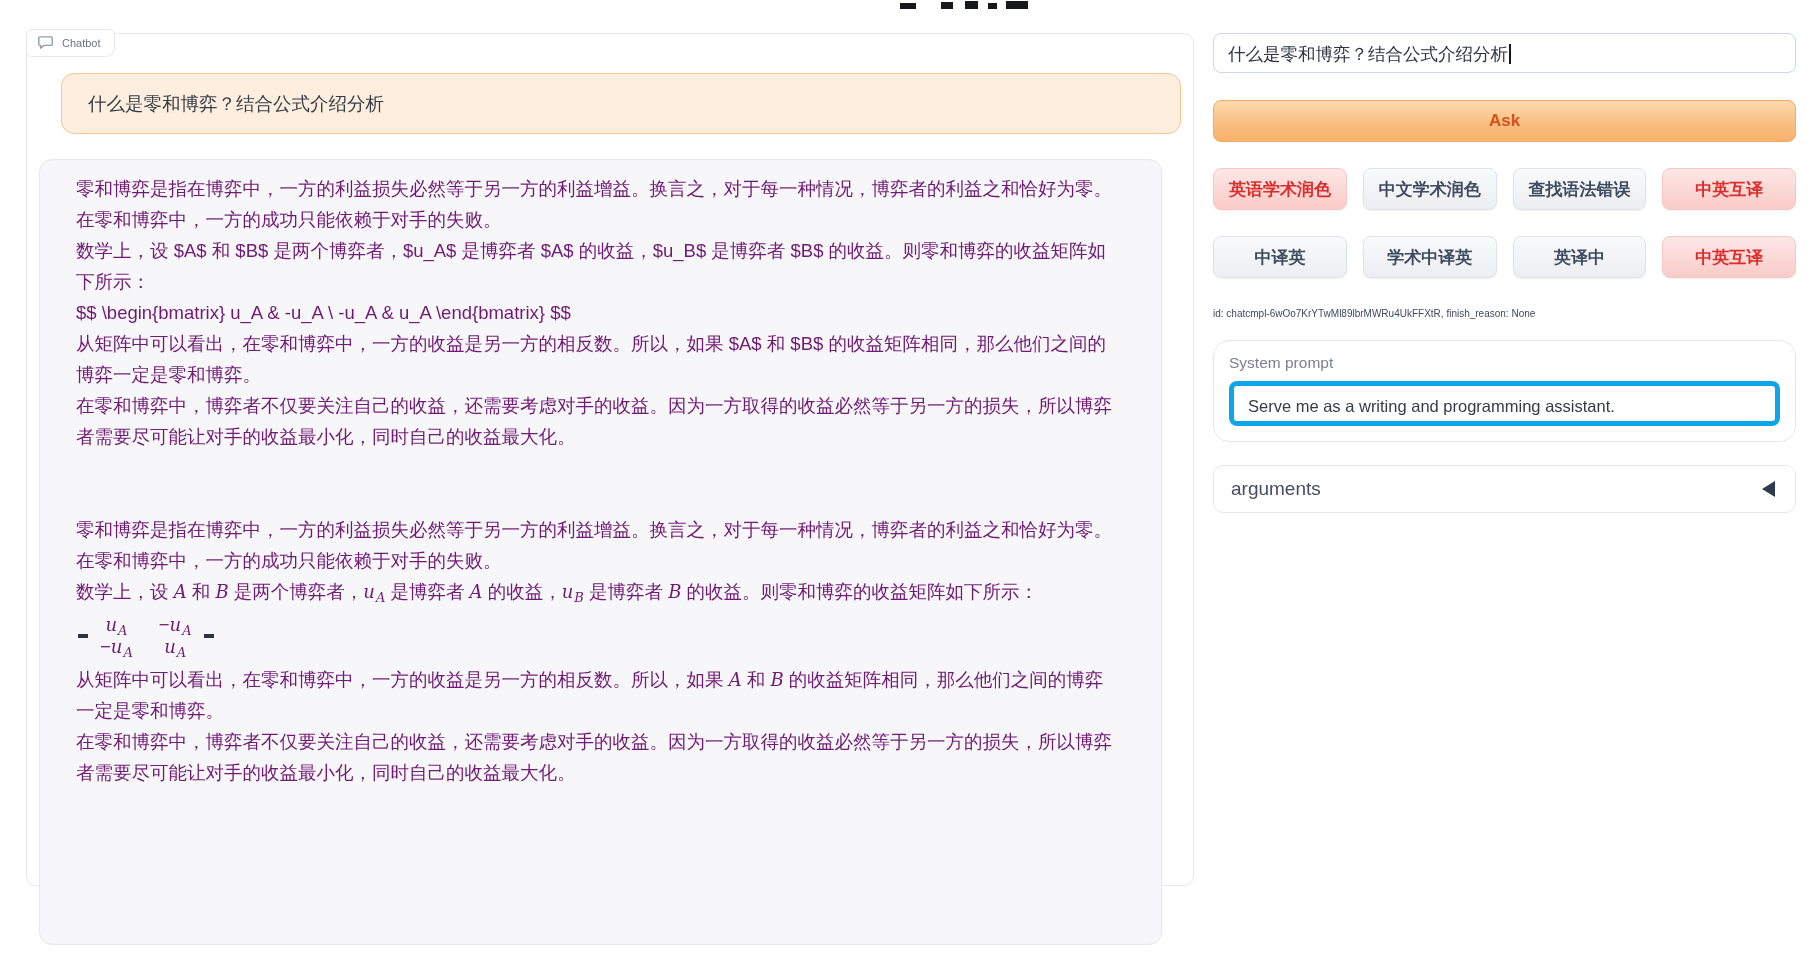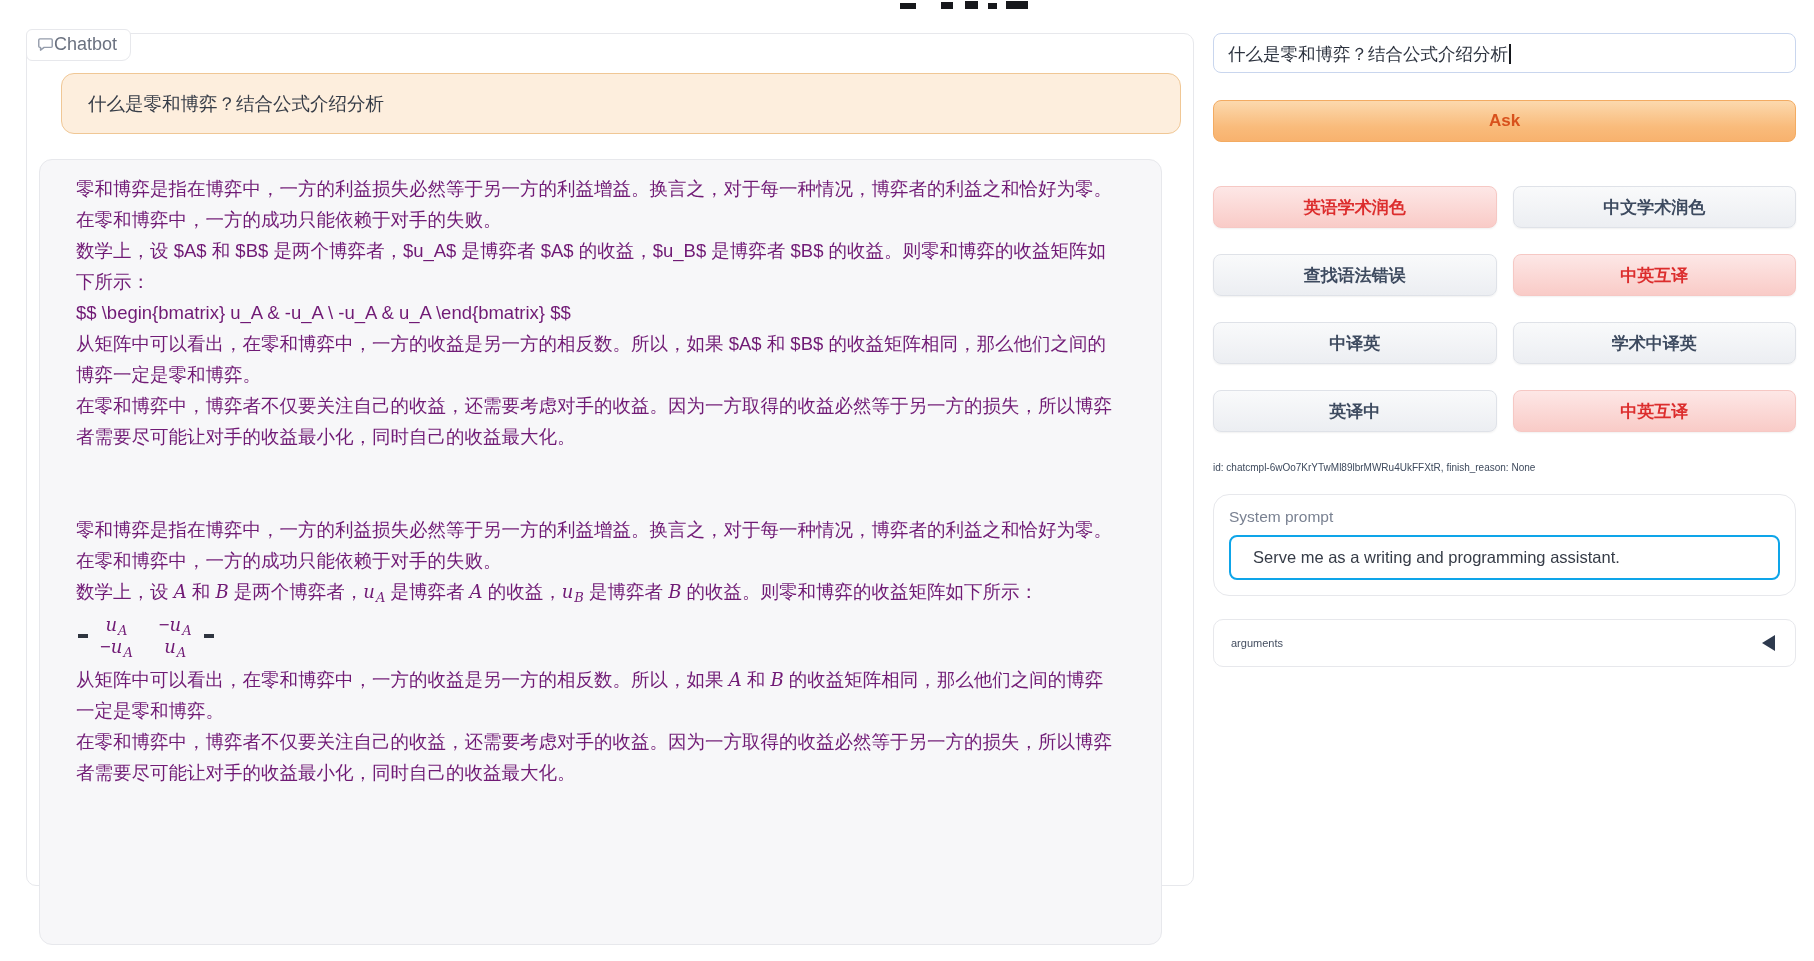--- a/index.html
+++ b/index.html
@@ -6,23 +6,23 @@
   body{font-family:"Liberation Sans",sans-serif;}
   .app{position:relative;width:1814px;height:961px;background:#fff;overflow:hidden;}
 
   
   .clipped-title{position:absolute;top:0;left:896px;width:220px;height:10px;}
   .clipped-title i{position:absolute;background:#17181c;display:block;}
 
   
   .chat-panel{position:absolute;left:26px;top:33px;width:1168px;height:853px;
     border:1px solid #e7e8ec;border-radius:10px;background:#fff;box-sizing:border-box;}
-  .chat-label{position:absolute;top:-5px;left:-1px;display:flex;align-items:center;
+  .chat-label{position:absolute;top:-5px;left:-1px;display:flex;align-items:center;gap:8px;
     padding:4px 13px 5px 10px;background:#fff;border:1px solid #e7e8ec;border-radius:6px 6px 9px 6px;
-    color:#6b7280;font-size:18px;}
+    color:#6b7280;font-size:11px;}
   .chat-label svg{display:block;}
   .msg{box-sizing:border-box;}
   .msg.user{position:absolute;left:34px;top:39px;width:1120px;background:#fdeedd;
     border:1px solid #f0c795;border-radius:13px;padding:17px 26px;font-size:18.5px;color:#363c47;}
   .msg.bot{position:absolute;left:12px;top:125px;width:1123px;height:786px;background:#f7f7f9;
     border:1px solid #e7e8ec;border-radius:13px;padding:13px 42px 0 36px;
     font-size:18.5px;line-height:31px;color:#701a75;overflow:hidden;}
   .msg.bot .line{min-height:31px;}
   .gap{height:62px;}
   .math i{font-family:"DejaVu Serif",serif;font-style:italic;font-size:18px;}
@@ -37,34 +37,34 @@
 
   
   .controls{position:absolute;left:1213px;top:33px;width:583px;}
   .query-input{box-sizing:border-box;width:100%;height:40px;border:1px solid #c9d6ee;border-radius:8px;
     background:#fff;padding:8px 14px;font-size:17.5px;color:#2e3440;white-space:nowrap;overflow:hidden;}
   .caret{display:inline-block;width:2px;height:20px;background:#15171c;vertical-align:-4px;margin-left:1px;}
   .ask-btn{display:block;box-sizing:border-box;width:100%;height:42px;margin-top:27px;
     border:1px solid #f3ab62;border-radius:8px;
     background:linear-gradient(180deg,#fcd9ae 0%,#f9bb7b 65%,#f8b26e 100%);
     color:#d8511c;font-weight:bold;font-size:17px;font-family:inherit;cursor:pointer;}
-  .btn-grid{display:grid;grid-template-columns:1fr 1fr;column-gap:16px;row-gap:26px;margin-top:44px;font-family:Liberation Mono, monospace;}
+  .btn-grid{display:grid;grid-template-columns:1fr 1fr 1fr 1fr;column-gap:16px;row-gap:26px;margin-top:26px;font-family:Liberation Mono, monospace;}
   .fn-btn{box-sizing:border-box;height:42px;border-radius:8px;font-size:17px;font-weight:bold;
     font-family:inherit;cursor:pointer;box-shadow:0 1px 2px rgba(0,0,0,.06);}
   .fn-btn.grey{border:1px solid #dfe2e8;background:linear-gradient(180deg,#f9fafb 0%,#eceef2 100%);color:#3d4a5f;}
   .fn-btn.pink{border:1px solid #f6c8c4;background:linear-gradient(180deg,#fde7e6 0%,#f9cbc7 100%);color:#dc2d2d;}
   .status-line{margin-top:30px;font-size:10px;color:#3e4a5d;}
   .group-box{box-sizing:border-box;margin-top:21px;border:1px solid #e7e8ec;border-radius:16px;
     padding:13px 15px 15px;background:#fff;}
   .group-label{font-size:15.5px;color:#7a8292;}
-  .group-input{box-sizing:border-box;margin-top:9px;height:45px;border:2px solid #0ea5e9;border-radius:8px;
-    padding:11px 22px;font-size:16.5px;color:#363c47;background:#fff;white-space:nowrap;overflow:hidden;}
+  .group-input{box-sizing:border-box;margin-top:9px;height:45px;border:5px solid #0ea5e9;border-radius:8px;
+    padding:11px 14px;font-size:16.5px;color:#363c47;background:#fff;white-space:nowrap;overflow:hidden;}
   .accordion{box-sizing:border-box;margin-top:23px;height:48px;border:1px solid #e7e8ec;border-radius:10px;
     display:flex;align-items:center;justify-content:space-between;padding:0 20px 0 17px;
-    font-size:11px;color:#444e60;cursor:pointer;background:#fff;}
+    font-size:19px;color:#444e60;cursor:pointer;background:#fff;}
   .tri{width:0;height:0;border-top:8px solid transparent;border-bottom:8px solid transparent;
     border-right:13px solid #2e3a4e;}
 </style>
 </head>
 <body>
 
 <div class="app">
 
   <div class="clipped-title">
     <i style="left:4px;top:3px;width:16px;height:6px"></i>

